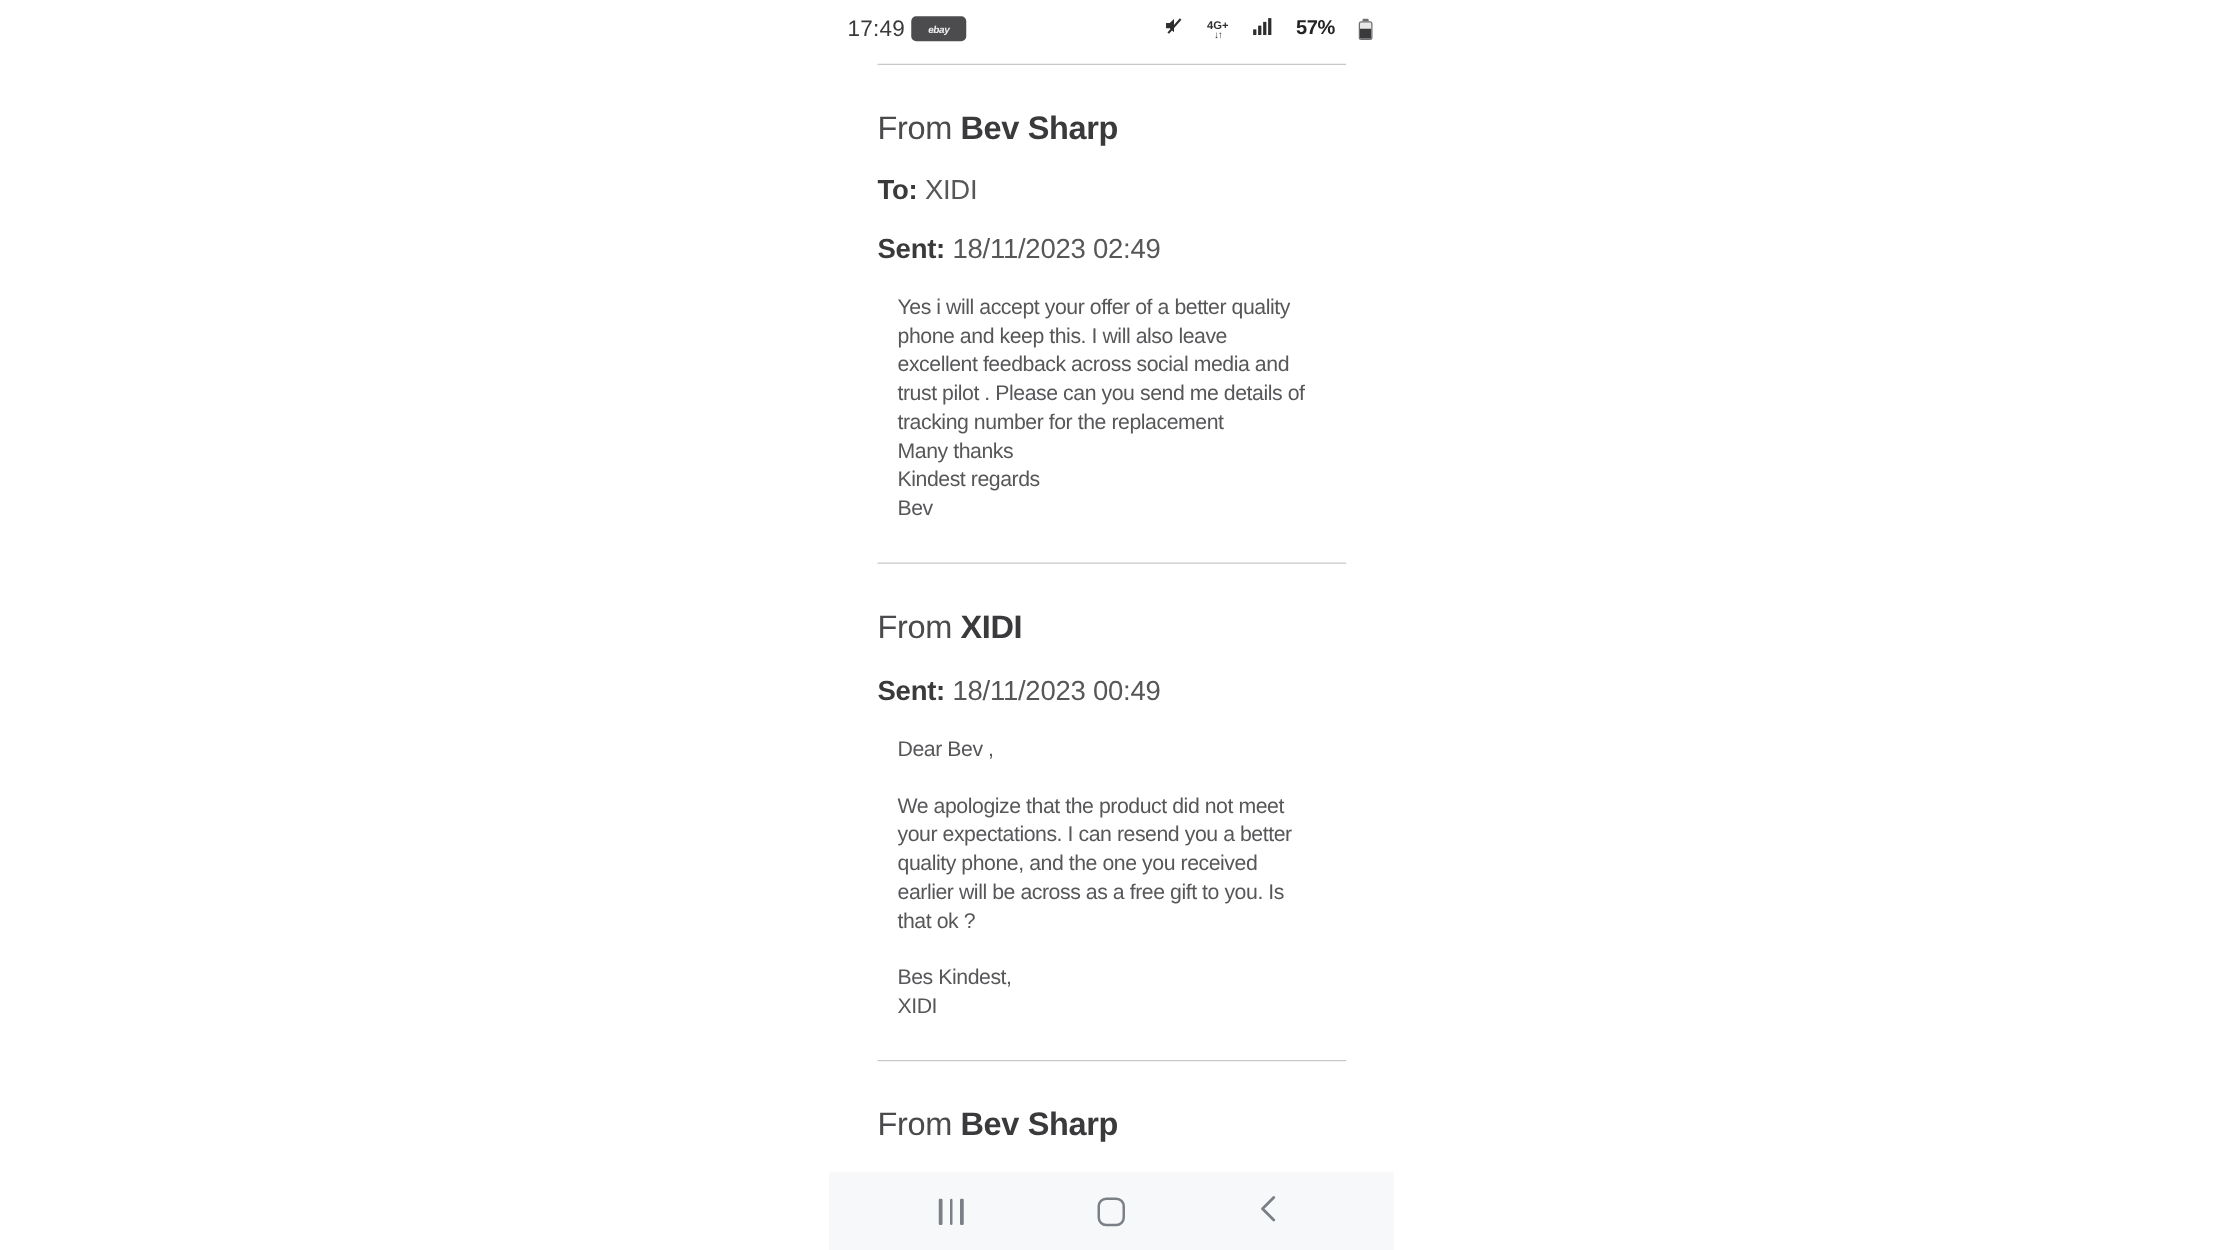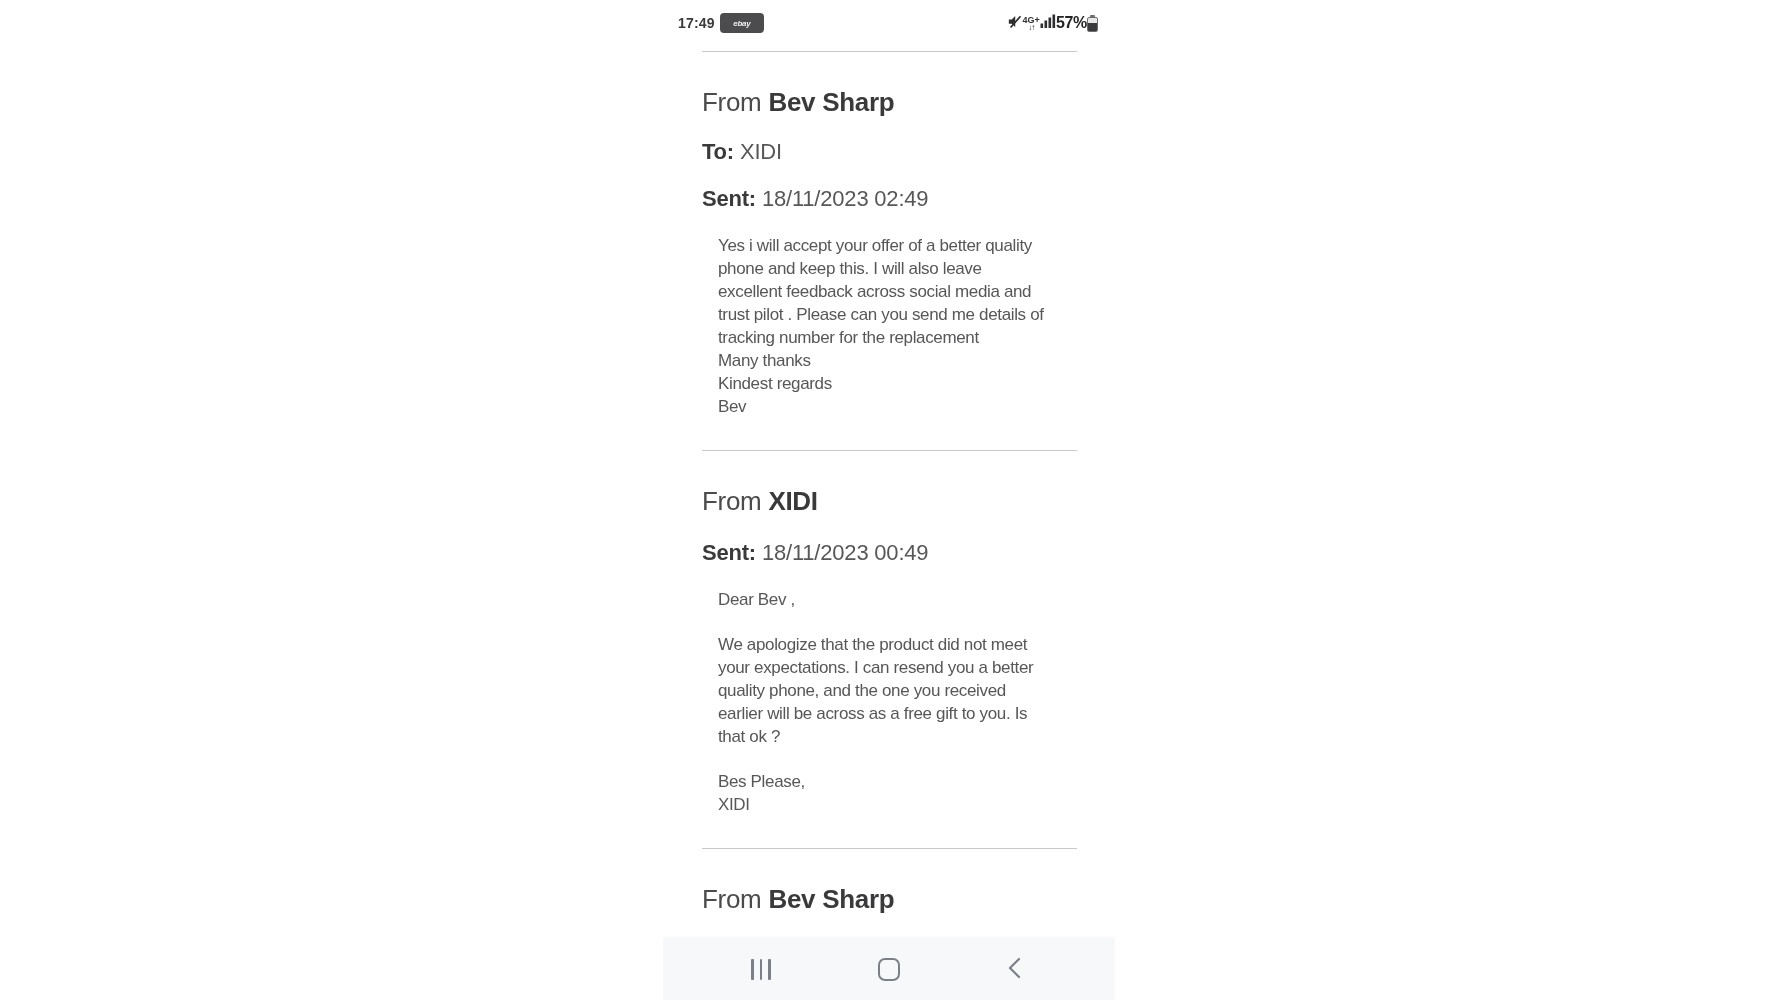--- a/index.html
+++ b/index.html
@@ -17,29 +17,29 @@
     background: #ffffff; overflow: hidden;
   }
   
   .status-bar {
     position: absolute; top: 0; left: 0; right: 0; height: 46px;
     display: flex; align-items: center; justify-content: space-between;
     padding: 0 17px 0 15px; z-index: 5;
   }
   .status-left { display: flex; align-items: center; gap: 5px; }
   .status-time {
-    font-size: 14px; font-weight: 700; color: #3a3a3c; letter-spacing: 0.2px;
+    font-size: 18px; font-weight: 400; color: #3a3a3c; letter-spacing: 0.2px;
   }
   .ebay-badge {
     width: 44px; height: 20px; background: #4c4c4e; border-radius: 4px;
     color: #f2f2f2; font-size: 8px; font-weight: 700; font-style: italic;
     display: flex; align-items: center; justify-content: center;
     letter-spacing: -0.3px;
   }
-  .status-right { display: flex; align-items: center; gap: 0; }
+  .status-right { display: flex; align-items: center; gap: 19px; }
   .net-stack { text-align: center; line-height: 7px; margin-top: 1px; }
   .net-top { font-size: 9px; font-weight: 700; color: #2e2e30; }
   .net-arrows { font-size: 8px; color: #2e2e30; letter-spacing: -1px; }
   .battery-pct {
     font-size: 16px; font-weight: 600; color: #242426; letter-spacing: -0.3px;
   }
   .battery { display: flex; flex-direction: column; align-items: center; }
   .battery-cap { width: 5px; height: 2px; background: #6f6f71; border-radius: 1px 1px 0 0; }
   .battery-body {
     width: 11px; height: 15px; border: 1.5px solid #6f6f71; border-radius: 2px;
@@ -156,21 +156,21 @@
 
     <section>
       <h2 class="from-line"><span>From</span> <span class="from-name">XIDI</span></h2>
       <p class="meta sent"><span class="meta-label">Sent:</span> <span>18/11/2023 00:49</span></p>
       <p class="body-para">Dear Bev ,</p>
       <p class="body-para">We apologize that the product did not meet
 your expectations. I can resend you a better
 quality phone, and the one you received
 earlier will be across as a free gift to you. Is
 that ok ?</p>
-      <p class="body-para">Bes Please,
+      <p class="body-para">Bes Kindest,
 XIDI</p>
     </section>
 
     <hr class="sep">
 
     <section>
       <h2 class="from-line"><span>From</span> <span class="from-name">Bev Sharp</span></h2>
     </section>
 
   </div>

